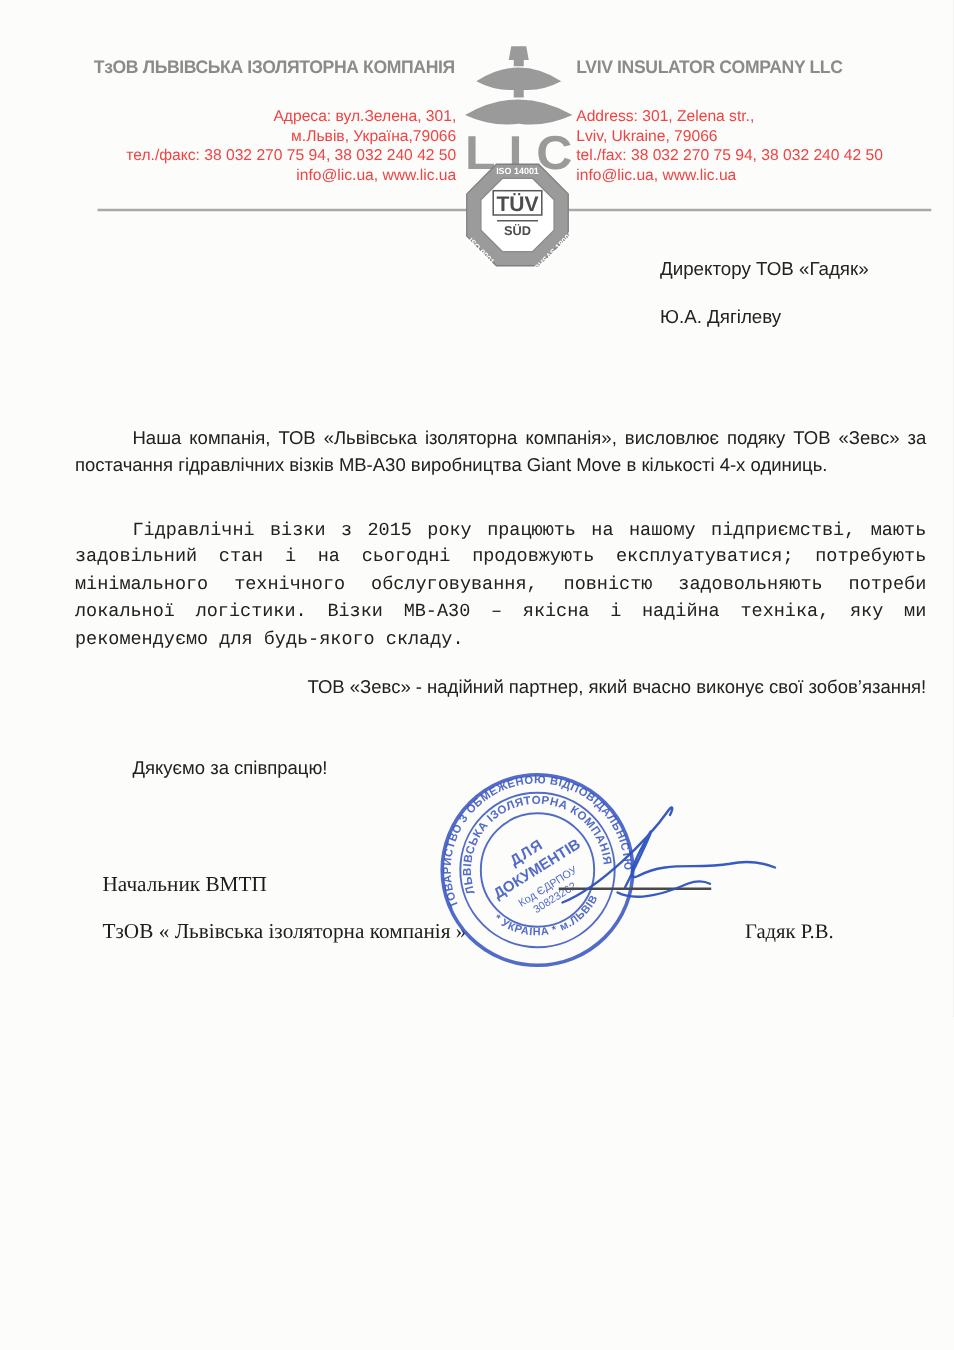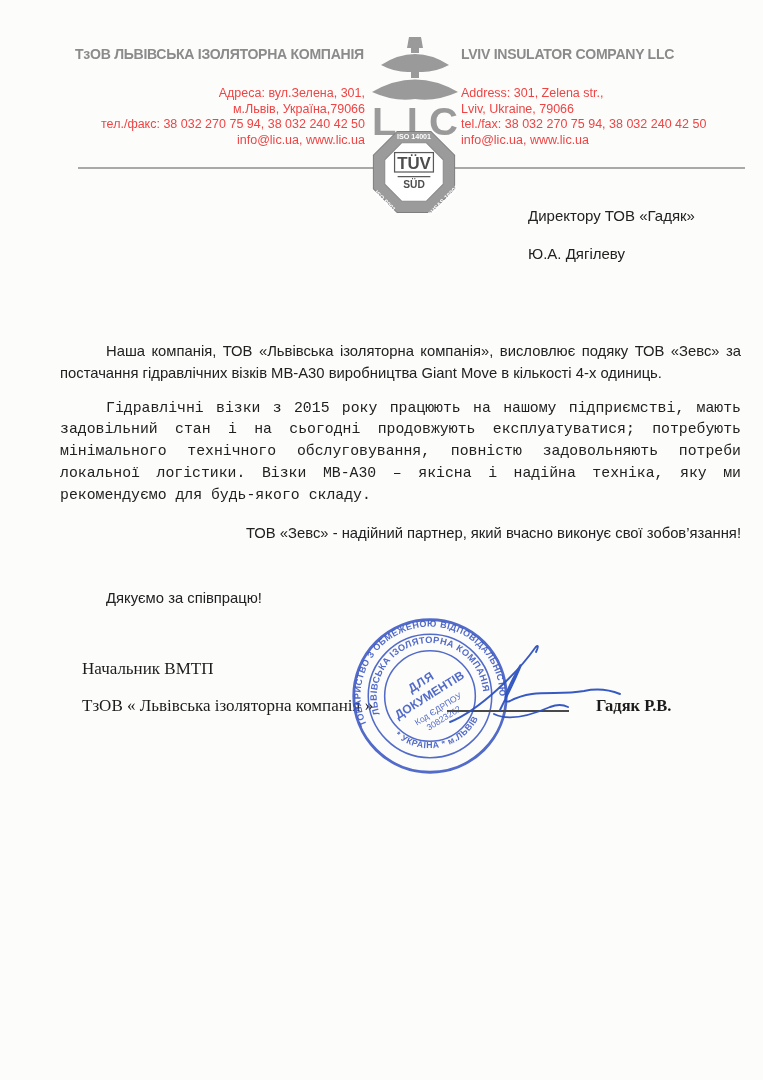--- a/index.html
+++ b/index.html
@@ -28,29 +28,29 @@
   .tuv-box { position:absolute; left:370px; top:127px; width:88px; height:90px; }
   
   .recipient { position:absolute; left:528px; top:207px; font-size:15px; color:#222; }
   .recipient .r-line2 { margin-top:21px; }
   
   .body-text {
     position:absolute; left:60px; top:341px; width:681px;
     font-size:14.8px; line-height:21.8px; text-align:justify; color:#212121;
   }
   .body-text p { text-indent:46px; }
-  .p1 { margin-bottom:13px; }
+  .p1 { margin-bottom:30px; }
   .p2 { margin-bottom:16px;font-family:Liberation Mono, monospace; }
   .p3 { margin-bottom:44px; text-align:right;margin-top:16px; }
   .thanks { text-align:left; }
   
-  .sig-serif { font-family:"Liberation Serif", serif; color:#1c1c1c; white-space:nowrap; }
+  .sig-serif { font-family:"Liberation Serif", serif; color:#1c1c1c; white-space:nowrap;margin-top:39px; }
   .sig-position { position:absolute; left:82px; top:659px; font-size:17px; }
   .sig-company  { position:absolute; left:82px; top:696px; font-size:17px; }
-  .sig-name     { position:absolute; left:596px; top:696px; font-size:16.5px;font-weight:bold; }
+  .sig-name     { position:absolute; left:596px; top:696px; font-size:16.5px; }
   .stamp-box { position:absolute; left:348px; top:614px; width:164px; height:164px; }
   .sign-box  { position:absolute; left:438px; top:638px; width:215px; height:90px; }
   .sig-rule  { position:absolute; left:447px; top:710px; width:122px; height:1.5px; background:#4a4a4a; }
 </style>
 </head>
 <body>
 
 <div class="page">
 
   <div class="company-name company-ua">ТзОВ ЛЬВІВСЬКА ІЗОЛЯТОРНА КОМПАНІЯ</div>

